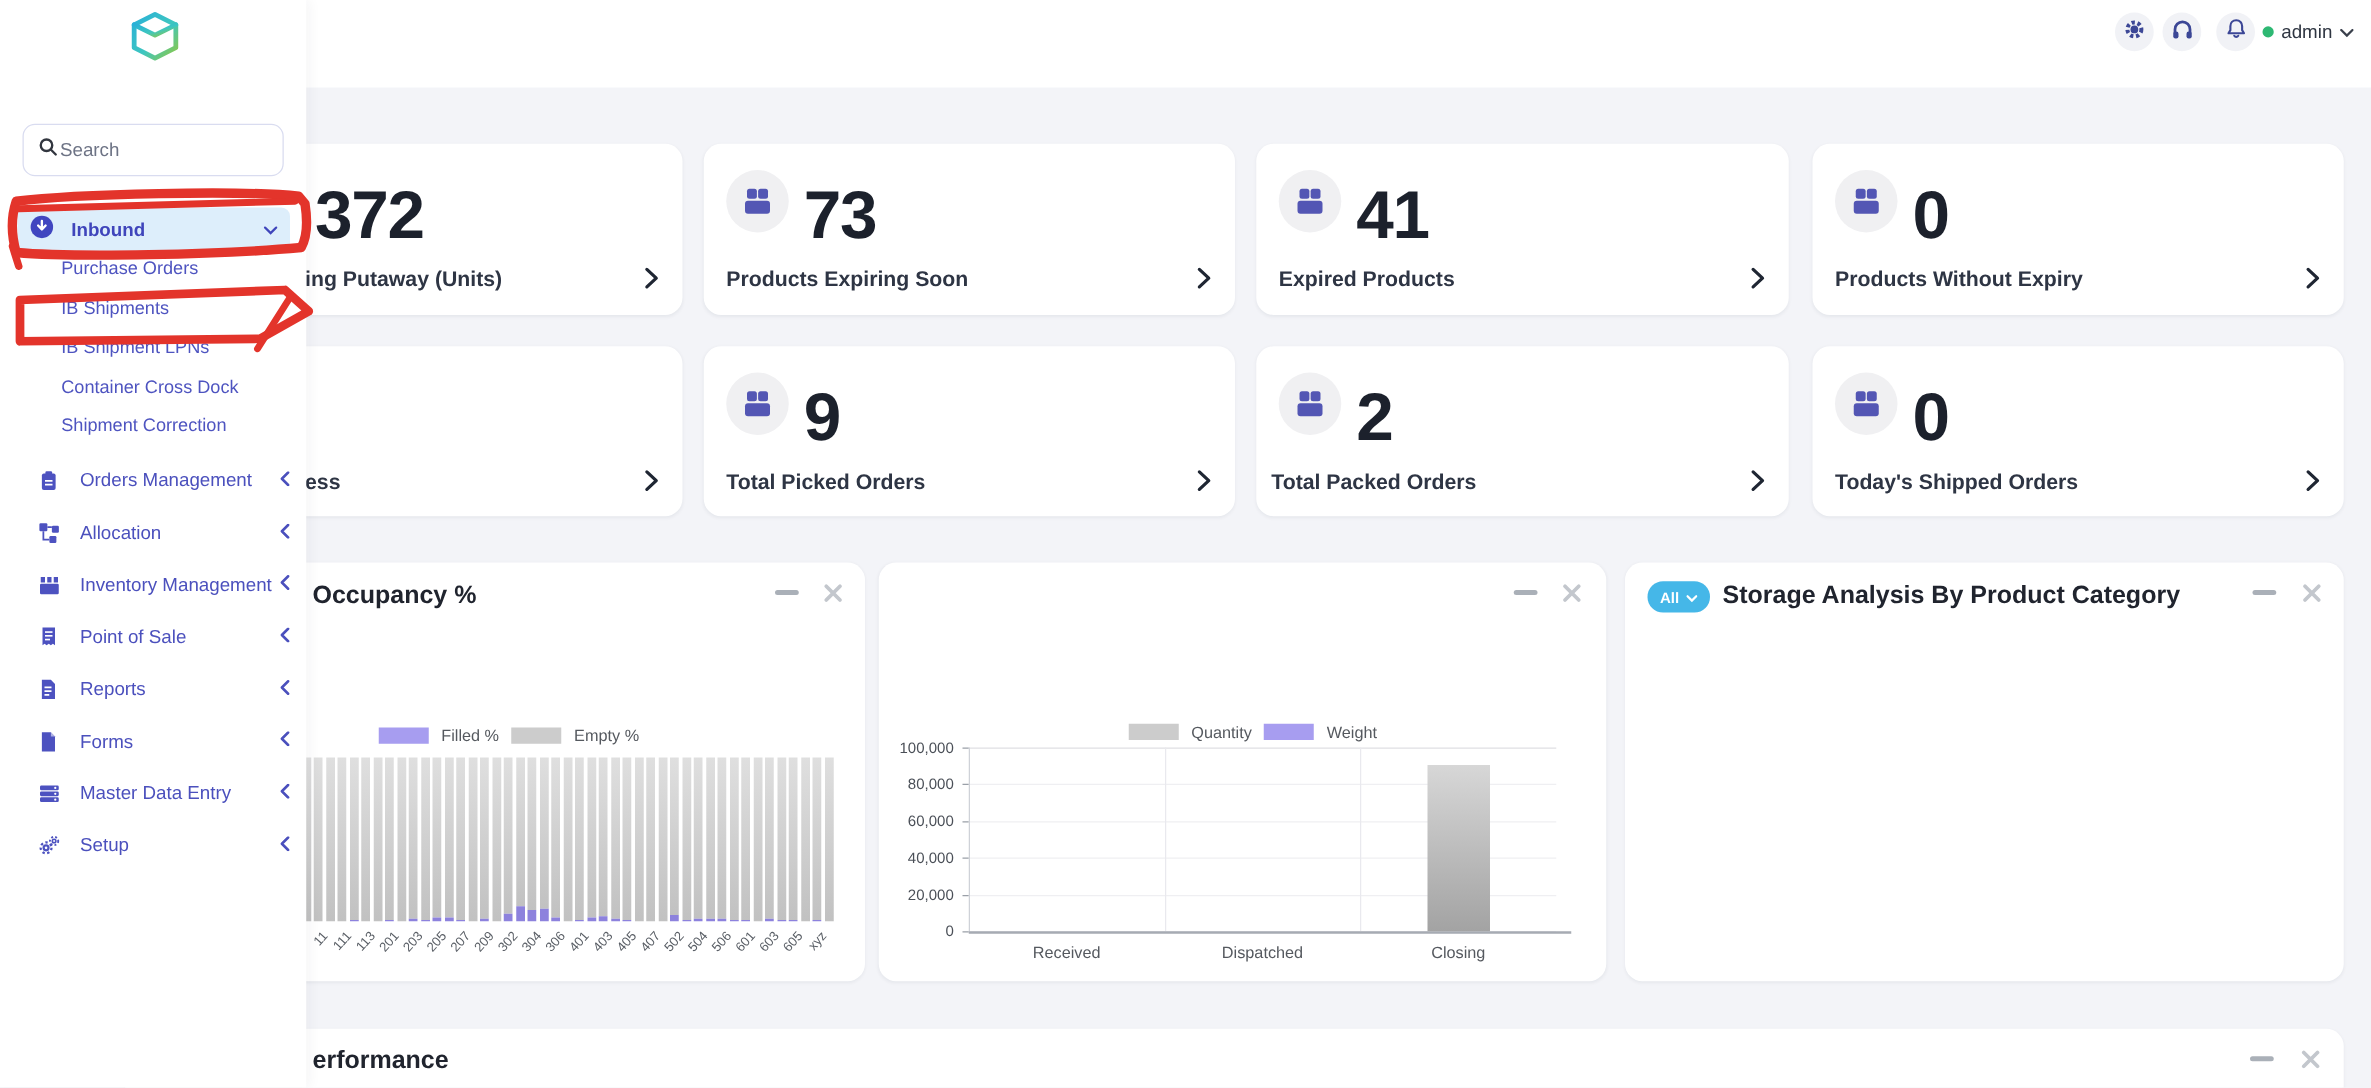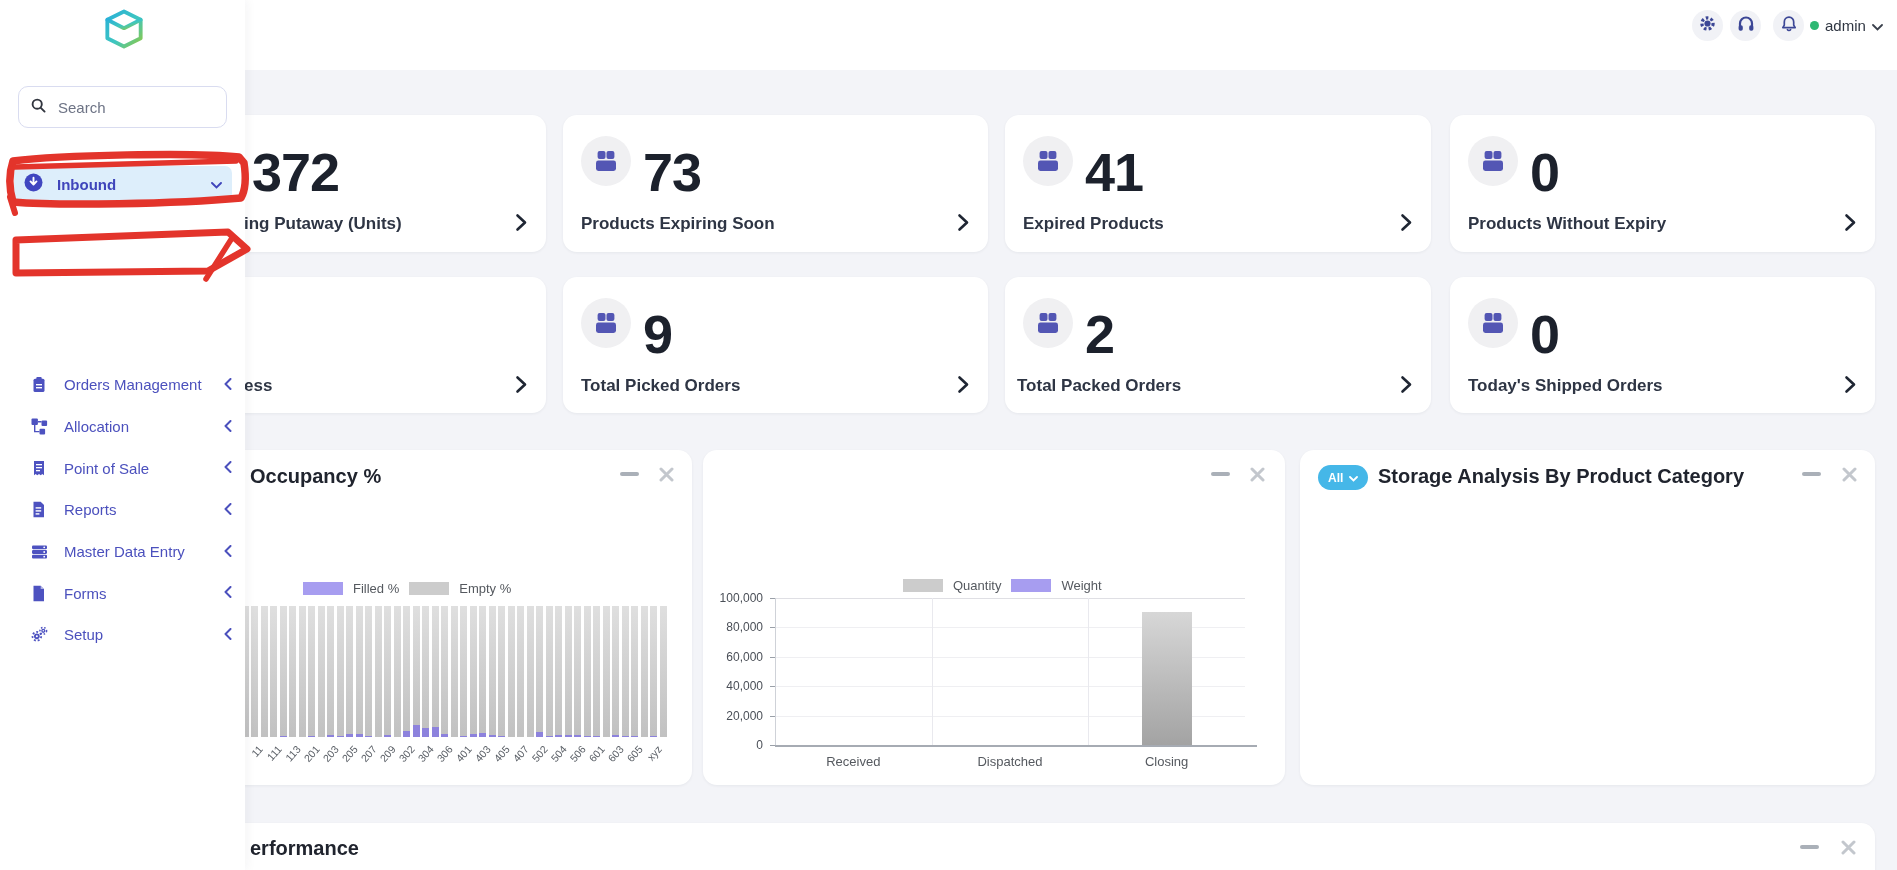--- a/index.html
+++ b/index.html
@@ -41,22 +41,22 @@
   .legend{position:absolute;display:flex;align-items:center;gap:10px;font-size:13px;color:#55595f;}
   .sw{width:40px;height:13px;display:inline-block;}
   
   .ytick{position:absolute;font-size:12px;color:#4a4f57;width:60px;text-align:right;}
   .grid-h{position:absolute;height:1px;background:#efeff2;}
   .grid-v{position:absolute;width:1px;background:#e9e9ee;}
   .cat{position:absolute;font-size:13px;color:#55595f;text-align:center;width:120px;}
   
   .sidebar{position:absolute;left:0;top:0;width:245px;height:870px;background:#ffffff;z-index:5;
         box-shadow:2px 0 10px rgba(30,30,60,.05);}
-  .search{position:absolute;left:18px;top:86px;width:209px;height:42px;border:1px solid #d9dcf0;
-        border-radius:10px;background:#fff;box-sizing:border-box;display:flex;align-items:center;padding:0 12px;gap:10px;}
+  .search{position:absolute;left:18px;top:99px;width:209px;height:42px;border:1px solid #d9dcf0;
+        border-radius:10px;background:#fff;box-sizing:border-box;display:flex;align-items:center;padding:0 12px;}
   .search input{border:none;outline:none;width:140px;font-size:15px;color:#3a3f4c;
         font-family:"Liberation Sans",sans-serif;background:transparent;}
   .search input::placeholder{color:#6d7385;}
   .active-item{position:absolute;left:14px;top:166px;width:218px;height:36px;border-radius:7px;
         background:#ddeefb;display:flex;align-items:center;padding:0 10px;box-sizing:border-box;gap:14px;cursor:pointer;}
   .active-item .lbl{font-size:15px;font-weight:600;color:#3f45bb;flex:1;}
   .submenu{position:absolute;left:49px;top:206px;margin:0;padding:0;list-style:none;}
   .submenu li{font-size:14.5px;color:#4e54c0;margin-bottom:12px;line-height:19.5px;cursor:pointer;font-weight:500;}
   .groups{position:absolute;left:0;top:364px;width:245px;margin:0;padding:0;list-style:none;}
   .groups li{height:41.7px;display:flex;align-items:center;padding-left:31px;padding-right:13px;
@@ -530,20 +530,27 @@
       </svg>
     </span>
     <span class="lbl">Inbound</span>
     <span>
       <svg width="11" height="7" viewBox="0 0 11 7">
           <path d="M1 1l4.5 4.5L10 1" fill="none" stroke="#3f45bb" stroke-width="1.9" stroke-linecap="round"></path>
         </svg>
     </span>
   </div>
 
+  <ul class="submenu" id="submenu-host">
+      <li>Purchase Orders</li>
+      <li>IB Shipments</li>
+      <li>IB Shipment LPNs</li>
+      <li>Container Cross Dock</li>
+      <li>Shipment Correction</li>
+    </ul>
   <ul class="groups" id="groups-host">
       <li>
         <span class="gicon">
           <svg width="16" height="17" viewBox="0 0 16 17" fill="#4d52c0">
             <rect x="2.5" y="2.7" width="11" height="13.3" rx="1.6"></rect>
             <rect x="5.3" y="1" width="5.4" height="3.8" rx="1"></rect>
             <rect x="5" y="8" width="6" height="1.4" fill="#fff"></rect>
             <rect x="5" y="11" width="6" height="1.4" fill="#fff"></rect>
           </svg>
         </span>
@@ -561,20 +568,34 @@
             <path d="M3.7 6.9v6.7h4.8M6.9 3.7h3.6" stroke="#4d52c0" stroke-width="1.4" fill="none"></path>
           </svg>
         </span>
     <span class="glbl">Allocation</span>
     <span><svg width="8" height="12" viewBox="0 0 8 12">
             <path d="M6.5 1L1.5 6l5 5" fill="none" stroke="#4b50bd" stroke-width="2" stroke-linecap="round" stroke-linejoin="round"></path>
           </svg></span>
       </li>
       <li>
         <span class="gicon">
+          <svg width="17" height="16" viewBox="0 0 17 16" fill="#4d52c0">
+            <rect x="1" y="7" width="15" height="8.4" rx="1"></rect>
+            <rect x="1.6" y="1.6" width="3.4" height="4.4"></rect>
+            <rect x="6.8" y="1.6" width="3.4" height="4.4"></rect>
+            <rect x="12" y="1.6" width="3.4" height="4.4"></rect>
+          </svg>
+        </span>
+    <span class="glbl">Inventory Management</span>
+    <span><svg width="8" height="12" viewBox="0 0 8 12">
+            <path d="M6.5 1L1.5 6l5 5" fill="none" stroke="#4b50bd" stroke-width="2" stroke-linecap="round" stroke-linejoin="round"></path>
+          </svg></span>
+      </li>
+      <li>
+        <span class="gicon">
           <svg width="16" height="17" viewBox="0 0 16 17" fill="#4d52c0">
             <path d="M3 1h10v14.2l-1.7-1.2-1.6 1.2-1.7-1.2-1.7 1.2-1.6-1.2L3 15.2z"></path>
             <rect x="5" y="4" width="6" height="1.3" fill="#fff"></rect>
             <rect x="5" y="7" width="6" height="1.3" fill="#fff"></rect>
             <rect x="5" y="10" width="4" height="1.3" fill="#fff"></rect>
           </svg>
         </span>
     <span class="glbl">Point of Sale</span>
     <span><svg width="8" height="12" viewBox="0 0 8 12">
             <path d="M6.5 1L1.5 6l5 5" fill="none" stroke="#4b50bd" stroke-width="2" stroke-linecap="round" stroke-linejoin="round"></path>
@@ -583,48 +604,48 @@
       <li>
         <span class="gicon">
           <svg width="15" height="17" viewBox="0 0 15 17" fill="#4d52c0">
             <path d="M2.5 0.8h7.2L13 4.1v12.1H2.5z"></path>
             <rect x="4.6" y="6.2" width="5.6" height="1.4" fill="#fff"></rect>
             <rect x="4.6" y="9.2" width="5.6" height="1.4" fill="#fff"></rect>
             <rect x="4.6" y="12.2" width="3.8" height="1.4" fill="#fff"></rect>
           </svg>
         </span>
     <span class="glbl">Reports</span>
+    <span><svg width="8" height="12" viewBox="0 0 8 12">
+            <path d="M6.5 1L1.5 6l5 5" fill="none" stroke="#4b50bd" stroke-width="2" stroke-linecap="round" stroke-linejoin="round"></path>
+          </svg></span>
+      </li>
+      <li>
+        <span class="gicon">
+          <svg width="15" height="17" viewBox="0 0 15 17" fill="#4d52c0">
+            <path d="M2.5 0.8h7.2L13 4.1v12.1H2.5z"></path>
+            <path d="M9.7 0.8v3.3H13z" fill="#fff" opacity=".55"></path>
+          </svg>
+        </span>
+    <span class="glbl">Forms</span>
     <span><svg width="8" height="12" viewBox="0 0 8 12">
             <path d="M6.5 1L1.5 6l5 5" fill="none" stroke="#4b50bd" stroke-width="2" stroke-linecap="round" stroke-linejoin="round"></path>
           </svg></span>
       </li>
       <li>
         <span class="gicon">
           <svg width="17" height="16" viewBox="0 0 17 16" fill="#4d52c0">
             <rect x="1" y="1.4" width="15" height="3.8" rx="1.1"></rect>
             <rect x="1" y="6.1" width="15" height="3.8" rx="1.1"></rect>
             <rect x="1" y="10.8" width="15" height="3.8" rx="1.1"></rect>
             <circle cx="13.2" cy="3.3" r="0.9" fill="#fff"></circle>
             <circle cx="13.2" cy="8" r="0.9" fill="#fff"></circle>
             <circle cx="13.2" cy="12.7" r="0.9" fill="#fff"></circle>
           </svg>
         </span>
     <span class="glbl">Master Data Entry</span>
-    <span><svg width="8" height="12" viewBox="0 0 8 12">
-            <path d="M6.5 1L1.5 6l5 5" fill="none" stroke="#4b50bd" stroke-width="2" stroke-linecap="round" stroke-linejoin="round"></path>
-          </svg></span>
-      </li>
-      <li>
-        <span class="gicon">
-          <svg width="15" height="17" viewBox="0 0 15 17" fill="#4d52c0">
-            <path d="M2.5 0.8h7.2L13 4.1v12.1H2.5z"></path>
-            <path d="M9.7 0.8v3.3H13z" fill="#fff" opacity=".55"></path>
-          </svg>
-        </span>
-    <span class="glbl">Forms</span>
     <span><svg width="8" height="12" viewBox="0 0 8 12">
             <path d="M6.5 1L1.5 6l5 5" fill="none" stroke="#4b50bd" stroke-width="2" stroke-linecap="round" stroke-linejoin="round"></path>
           </svg></span>
       </li>
       <li>
         <span class="gicon">
           <svg width="18" height="17" viewBox="0 0 18 17">
             <circle cx="6.2" cy="10.4" r="3" fill="#4d52c0"></circle>
             <circle cx="6.2" cy="10.4" r="1.1" fill="#fff"></circle>
             <circle cx="6.2" cy="10.4" r="4.6" fill="none" stroke="#4d52c0" stroke-width="1.9" stroke-dasharray="2 2.1"></circle>

